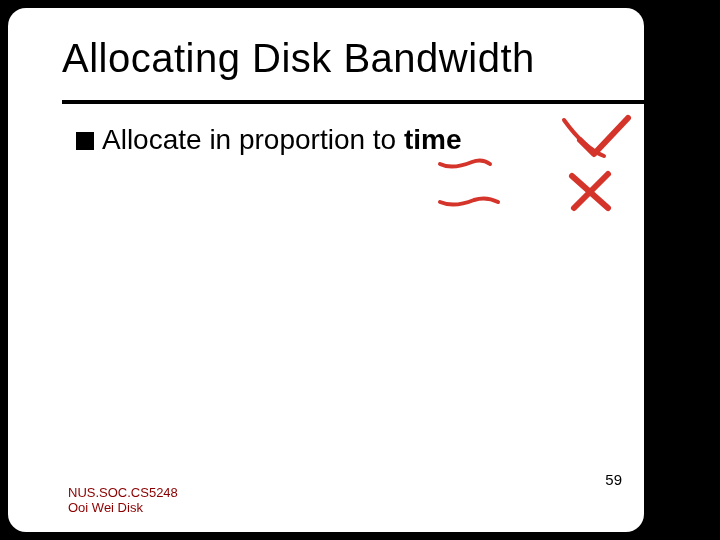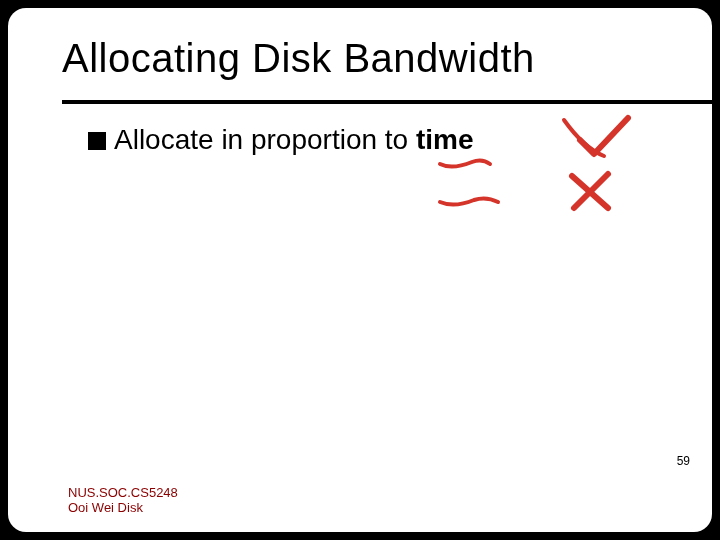--- a/index.html
+++ b/index.html
@@ -8,21 +8,21 @@
     width: 720px;
     height: 540px;
     background: #000;
     font-family: Verdana, Geneva, sans-serif;
     overflow: hidden;
   }
   .slide {
     position: absolute;
     left: 8px;
     top: 8px;
-    width: 704px;
+    width: 636px;
     height: 524px;
     background: #fff;
     border-radius: 18px;
     box-sizing: border-box;
   }
   .title {
     position: absolute;
     left: 54px;
     top: 28px;
     font-size: 40px;
@@ -42,43 +42,42 @@
     position: absolute;
     left: 68px;
     top: 116px;
   }
   .bullet {
     display: flex;
     align-items: center;
     margin-bottom: 6px;
     font-size: 28px;
     color: #000;
-    margin-left: 12px;
   }
   .sq {
     width: 18px;
     height: 18px;
     background: #000;
     margin-right: 8px;
     flex: 0 0 auto;
     position: relative;
     top: 1px;
   }
   .bt .bold {
     font-weight: 700;
   }
   .annot {
     position: absolute;
     pointer-events: none;
   }
   .pagenum {
     position: absolute;
     right: 22px;
-    bottom: 64px;
-    font-size: 12px;
+    bottom: 44px;
+    font-size: 15px;
     color: #000;
   }
   .footer {
     position: absolute;
     left: 60px;
     bottom: 16px;
     font-size: 13px;
     line-height: 1.2;
     color: #8b0000;
   }

